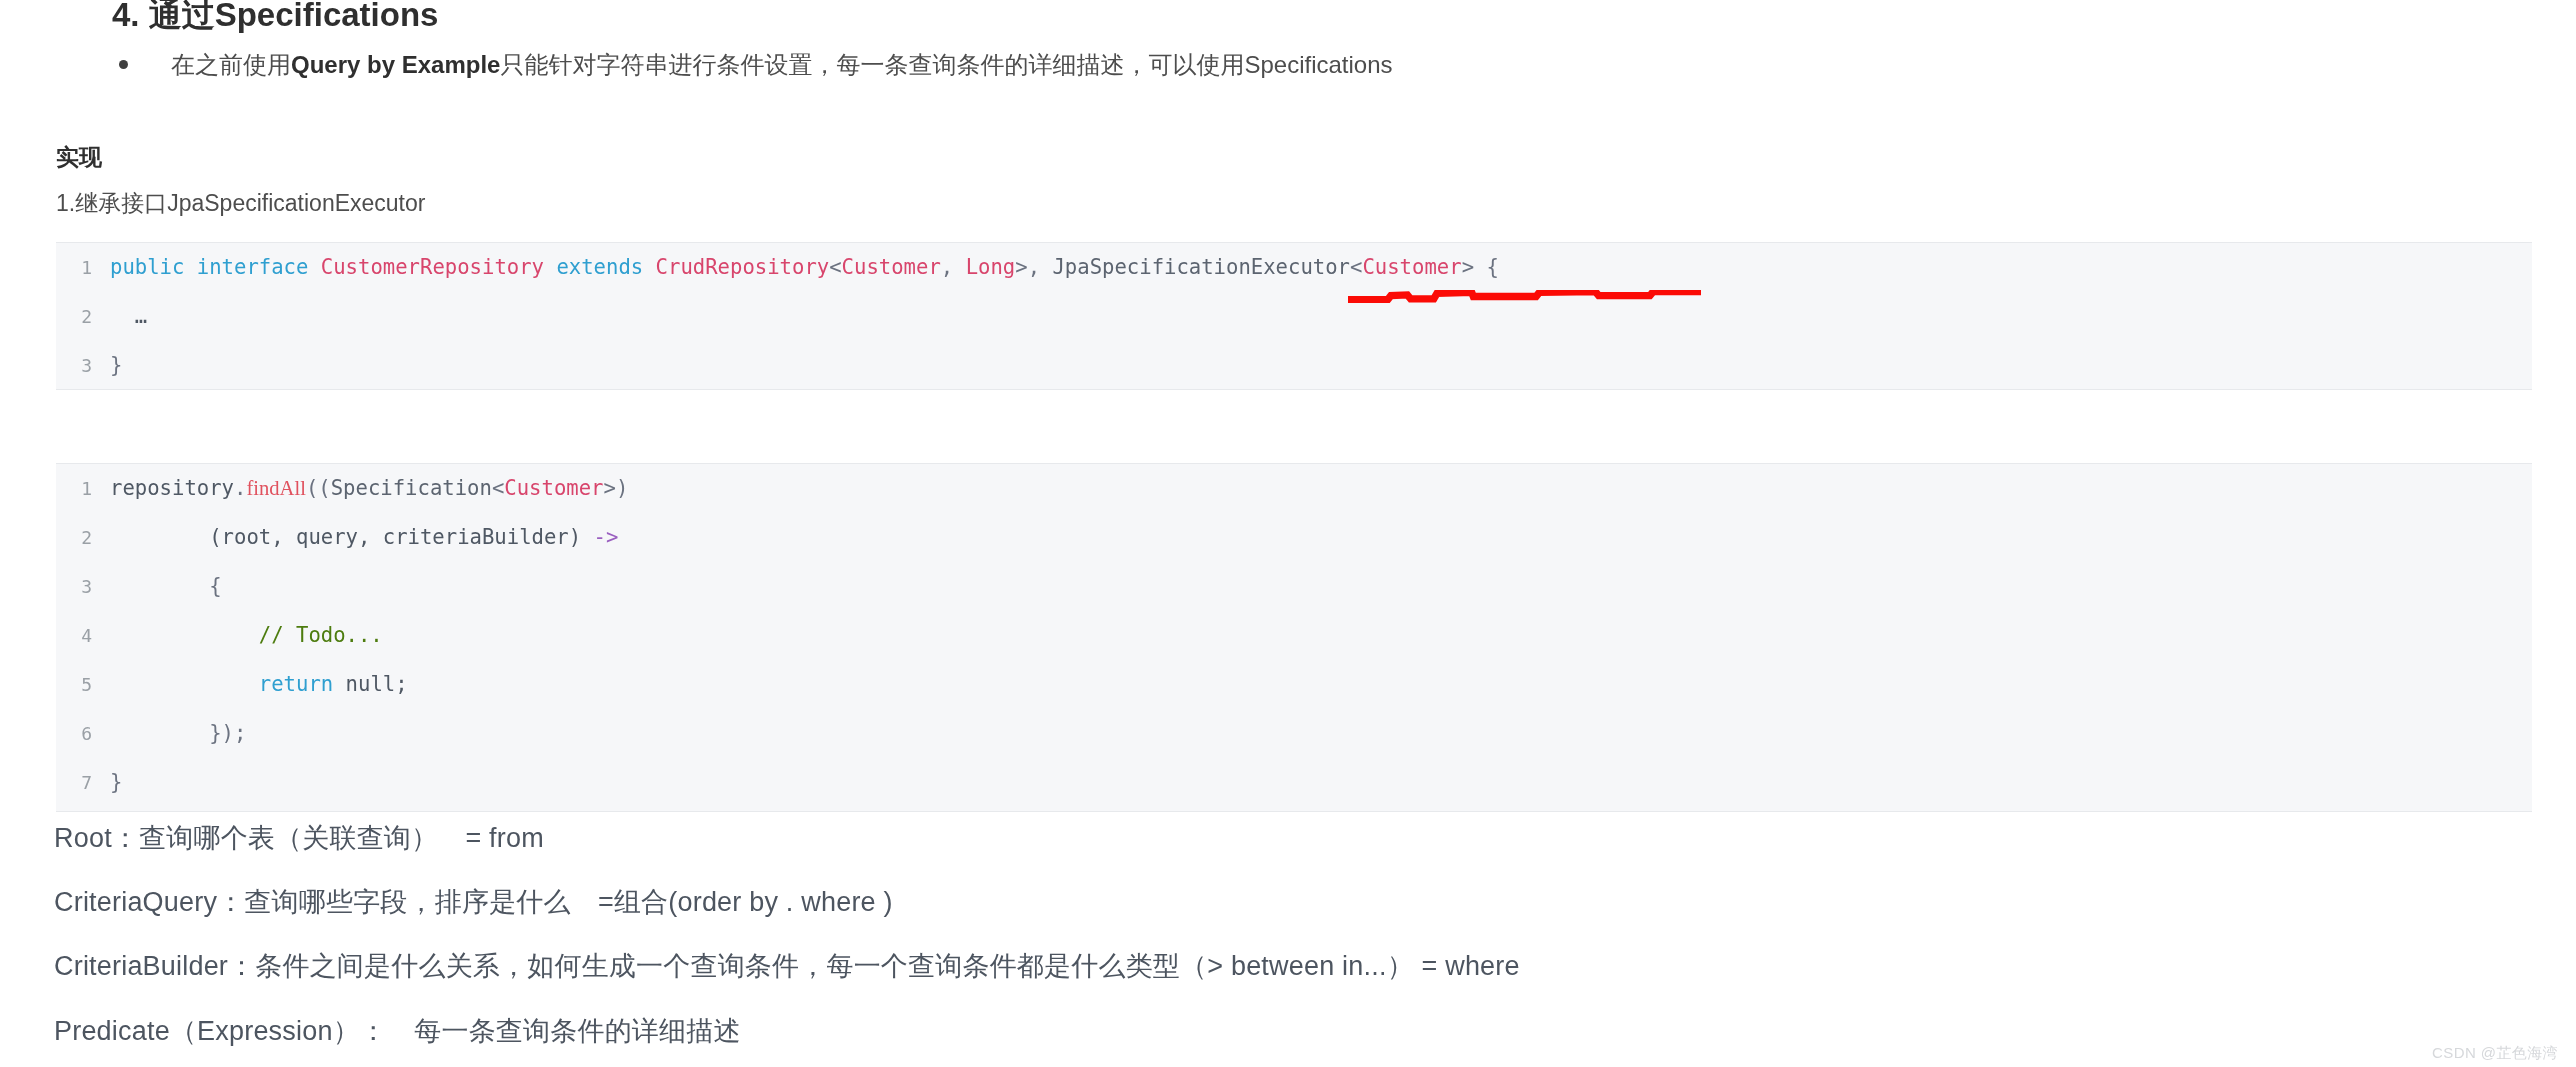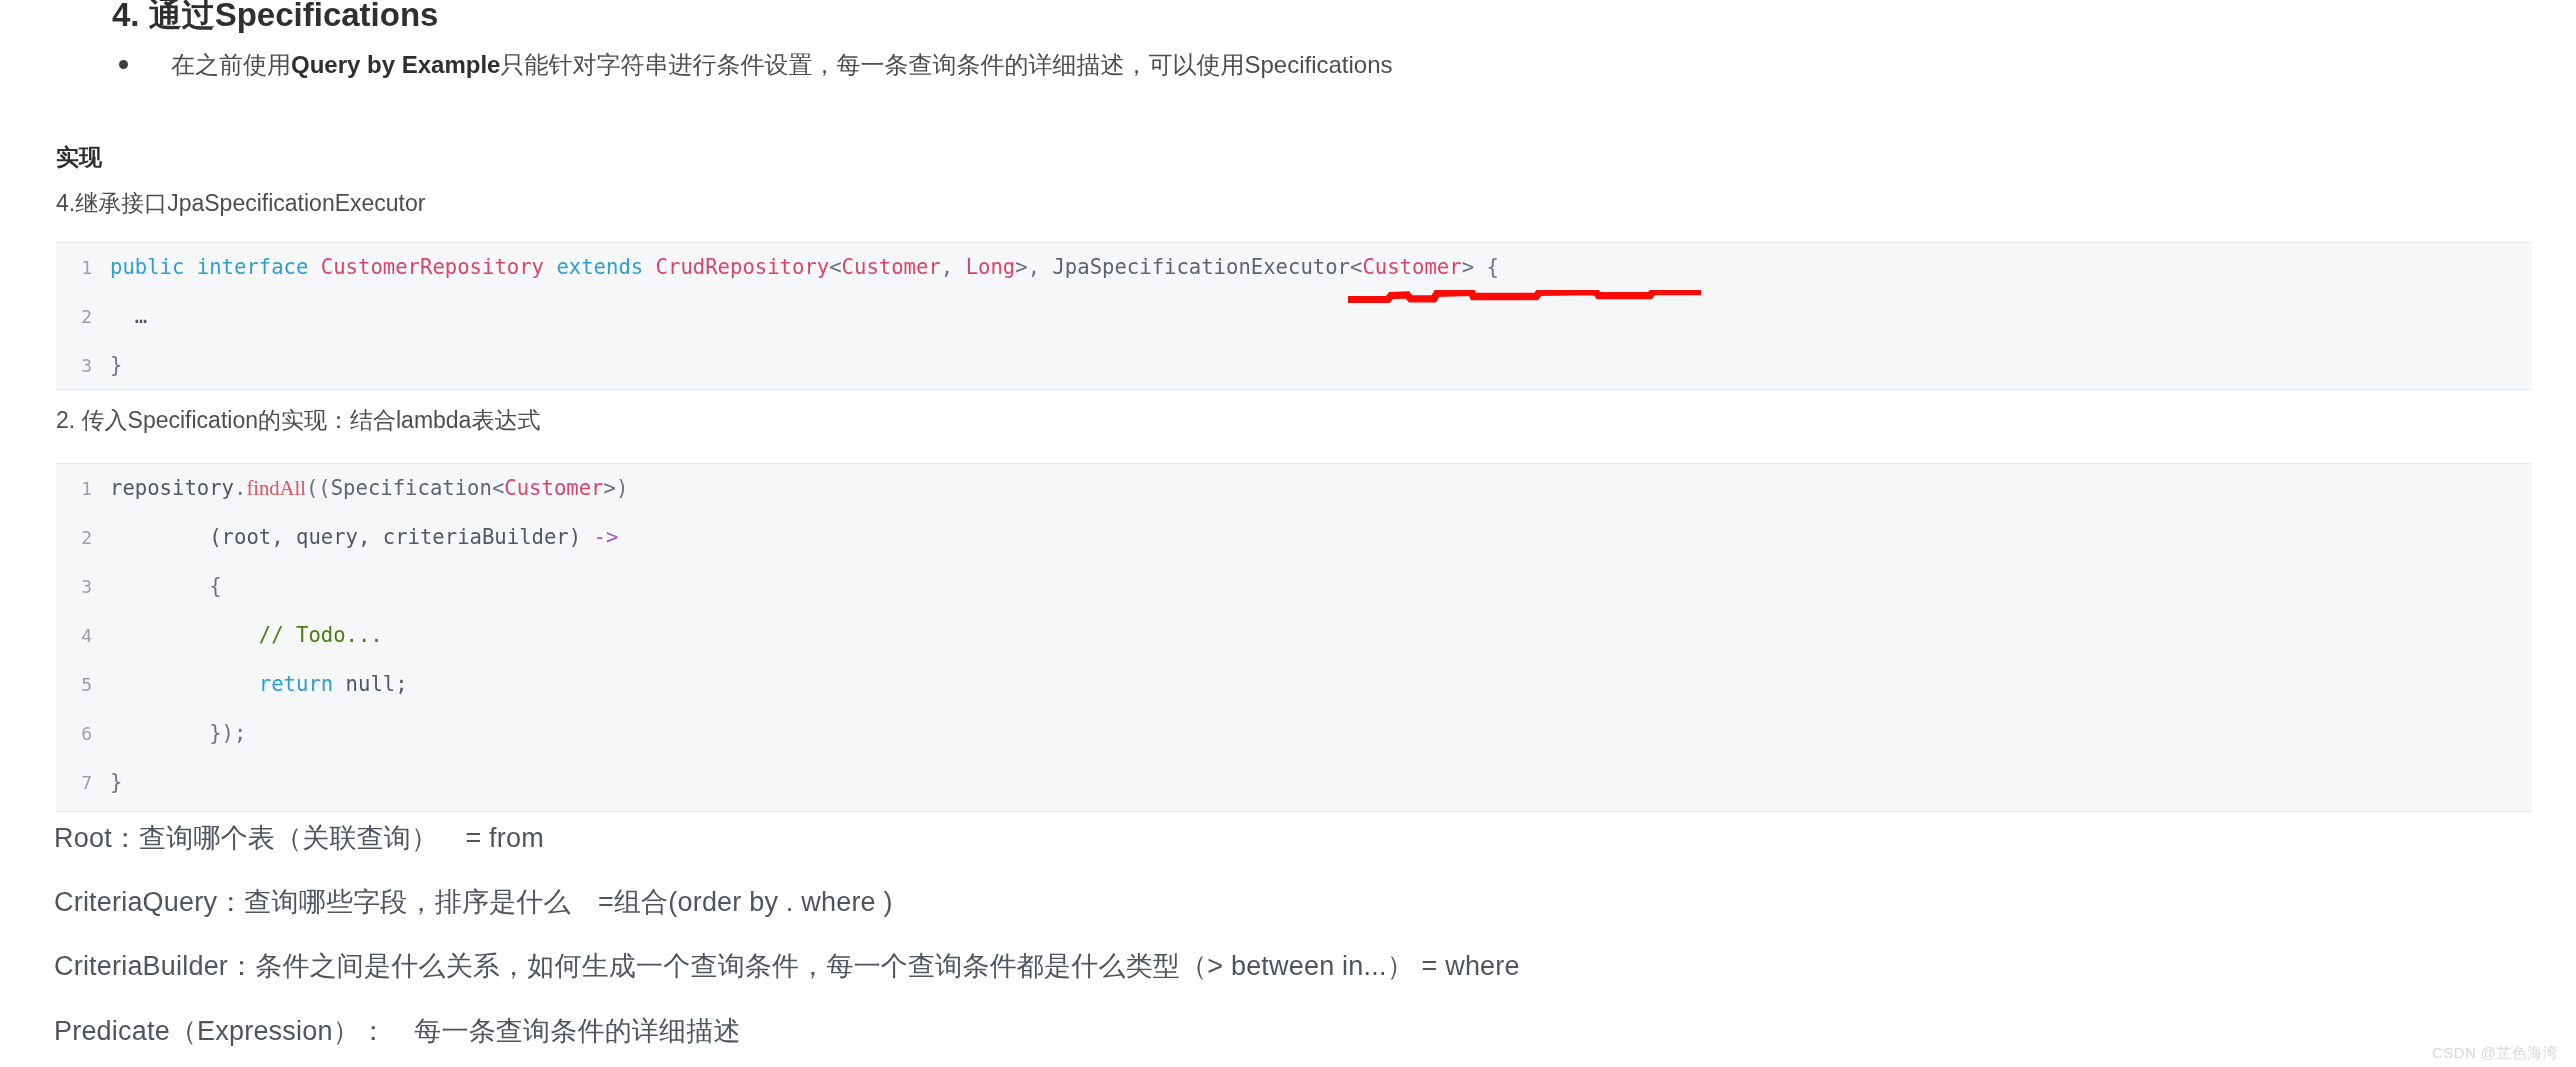--- a/index.html
+++ b/index.html
@@ -186,33 +186,32 @@
 
   <div class="bullet-list">
     <div class="bullet-item">
       <span class="bullet-dot"></span>
       <span>在之前使用</span><b>Query by Example</b><span>只能针对字符串进行条件设置，每一条查询条件的详细描述，可以使用Specifications</span>
     </div>
   </div>
 
   <div class="sub-heading">实现</div>
 
-  <div class="para para-1">4.继承接口JpaSpecificationExecutor</div>
+  <div class="para para-1">1.继承接口JpaSpecificationExecutor</div>
 
   <div class="code-block code-block-1" id="code-block-1">
       <div class="code-line"><span class="ln">1</span><span class="code-text"><span class="tok-kw">public</span><span class="tok-plain"> </span><span class="tok-kw">interface</span><span class="tok-plain"> </span><span class="tok-type">CustomerRepository</span><span class="tok-plain"> </span><span class="tok-kw">extends</span><span class="tok-plain"> </span><span class="tok-type">CrudRepository</span><span class="tok-punct">&lt;</span><span class="tok-type">Customer</span><span class="tok-punct">, </span><span class="tok-type">Long</span><span class="tok-punct">&gt;, </span><span class="tok-cls">JpaSpecificationExecutor</span><span class="tok-punct">&lt;</span><span class="tok-type">Customer</span><span class="tok-punct">&gt; </span><span class="tok-punct">{</span></span></div>
       <div class="code-line"><span class="ln">2</span><span class="code-text"><span class="tok-plain">  …</span></span></div>
       <div class="code-line"><span class="ln">3</span><span class="code-text"><span class="tok-punct">}</span></span></div>
     </div>
 
   <svg class="annotation-underline" viewBox="0 0 428 16" preserveAspectRatio="none">
     <path d="M2,12 L48,12 L52,7 L72,6 L76,11 L104,11 L108,4 L150,3 L152,8 L228,8 L232,3 L300,2 L304,7 L366,7 L370,2 L424,2" fill="none" stroke="#fb0b06" stroke-width="9" stroke-linecap="square" stroke-linejoin="miter"></path>
   </svg>
 
-  <div class="para para-2">2. 传入Specification的实现：结合lambda表达式</div>
 
   <div class="code-block code-block-2" id="code-block-2">
       <div class="code-line"><span class="ln">1</span><span class="code-text"><span class="tok-plain">repository</span><span class="tok-punct">.</span><span class="tok-fn">findAll</span><span class="tok-punct">((</span><span class="tok-cls">Specification</span><span class="tok-punct">&lt;</span><span class="tok-type">Customer</span><span class="tok-punct">&gt;)</span></span></div>
       <div class="code-line"><span class="ln">2</span><span class="code-text"><span class="tok-plain">        (root, query, criteriaBuilder) </span><span class="tok-arrow">-&gt;</span></span></div>
       <div class="code-line"><span class="ln">3</span><span class="code-text"><span class="tok-punct">        {</span></span></div>
       <div class="code-line"><span class="ln">4</span><span class="code-text"><span class="tok-cmt">            // Todo...</span></span></div>
       <div class="code-line"><span class="ln">5</span><span class="code-text"><span class="tok-plain">            </span><span class="tok-kw">return</span><span class="tok-plain"> null;</span></span></div>
       <div class="code-line"><span class="ln">6</span><span class="code-text"><span class="tok-punct">        });</span></span></div>
       <div class="code-line"><span class="ln">7</span><span class="code-text"><span class="tok-punct">}</span></span></div>
     </div>

